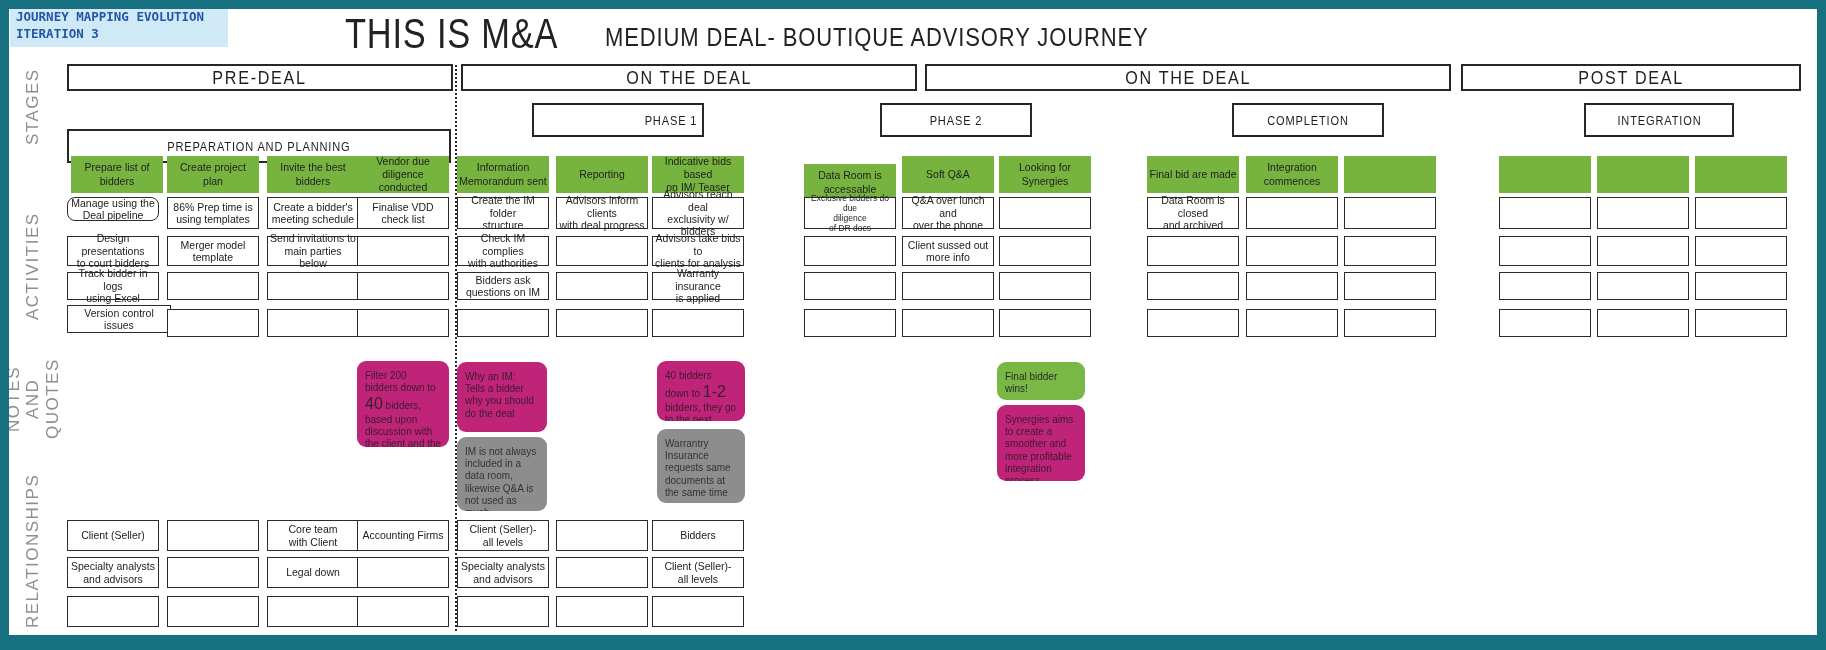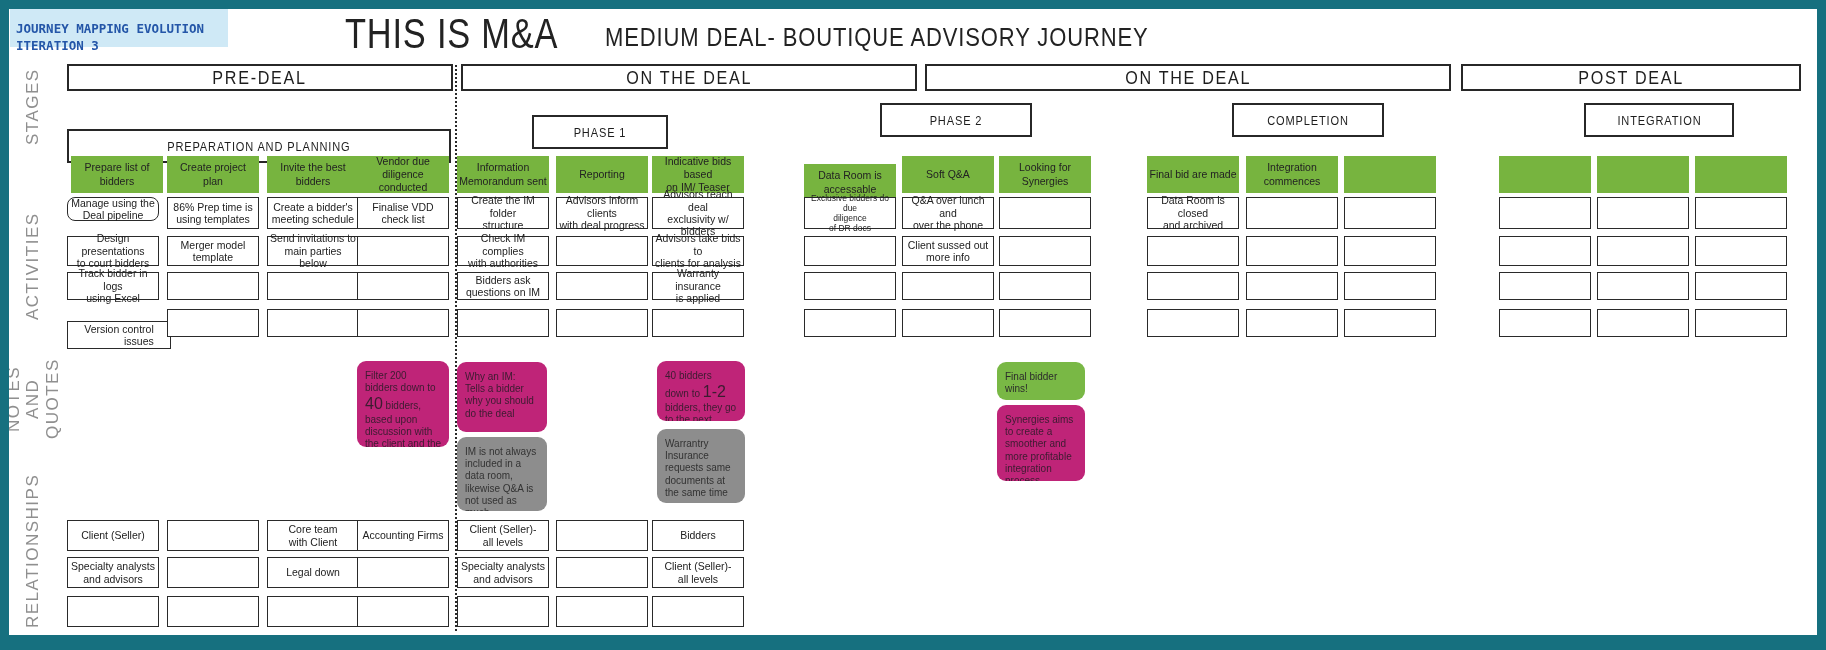--- a/index.html
+++ b/index.html
@@ -2,21 +2,21 @@
 <html><head>
 <meta charset="utf-8">
 <style>
   *{box-sizing:border-box;margin:0;padding:0}
   html,body{background:#dfe3e6}
   #board{position:relative;width:1826px;height:650px;background:#ffffff;
          border:9px solid #16707f;border-bottom:15px solid #16707f;overflow:hidden;
          font-family:"Liberation Sans",sans-serif;color:#1d1d1d}
   .iteration{position:absolute;left:1px;top:0;width:218px;height:38px;background:#cfe9f6;
              color:#2456a8;font-family:"DejaVu Sans Mono",monospace;font-size:12.5px;
-             font-weight:bold;padding:12px 6px;line-height:1.35;white-space:pre-line}
+             font-weight:bold;padding:0 6px;line-height:1.35;white-space:pre-line}
   .page-title{position:absolute;left:336px;top:0;font-size:43px;letter-spacing:1px;
               transform:scaleX(.8);transform-origin:left top;white-space:nowrap;color:#222}
   .page-subtitle{position:absolute;left:596px;top:14px;font-size:25px;letter-spacing:1px;
               transform:scaleX(.88);transform-origin:left top;white-space:nowrap;color:#222}
   .side-label{position:absolute;writing-mode:vertical-rl;transform:rotate(180deg);
               display:flex;align-items:center;justify-content:center;color:#8f8f8f;
               font-size:17px;letter-spacing:1.5px;white-space:pre-line;text-align:center;line-height:1.15}
   .hdr-box{position:absolute;border:2px solid #272727;background:#fff;
            display:flex;align-items:center;justify-content:center;text-align:center}
   .stage-t{font-size:19px;letter-spacing:2px}
@@ -59,41 +59,41 @@
     </div>
     <div class="hdr-box" style="position: absolute; left: 916px; top: 55px; width: 526px; height: 27px;">
       <span class="cond stage-t">ON THE DEAL</span>
     </div>
     <div class="hdr-box" style="position: absolute; left: 1452px; top: 55px; width: 340px; height: 27px;">
       <span class="cond stage-t">POST DEAL</span>
     </div>
     <div class="hdr-box" style="position: absolute; left: 58px; top: 94px; width: 384px; height: 34px; margin-top: 26px;">
       <span class="cond substage-t">PREPARATION AND PLANNING</span>
     </div>
-    <div class="hdr-box" style="position: absolute; left: 523px; top: 106px; width: 136px; height: 34px;">
+    <div class="hdr-box" style="position: absolute; left: 523px; top: 94px; width: 172px; height: 34px; justify-content: flex-end;">
       <span class="cond substage-t">PHASE 1</span>
     </div>
     <div class="hdr-box" style="position: absolute; left: 871px; top: 94px; width: 152px; height: 34px;">
       <span class="cond substage-t">PHASE 2</span>
     </div>
     <div class="hdr-box" style="position: absolute; left: 1223px; top: 94px; width: 152px; height: 34px;">
       <span class="cond substage-t">COMPLETION</span>
     </div>
     <div class="hdr-box" style="position: absolute; left: 1575px; top: 94px; width: 150px; height: 34px;">
       <span class="cond substage-t">INTEGRATION</span>
     </div>
     <div class="green-head" style="position: absolute; left: 62px; top: 147px; width: 92px; height: 37px;">Prepare list of
 bidders</div>
     <div class="cell" style="position: absolute; left: 58px; top: 188px; width: 92px; height: 24px; border-radius: 8px;">Manage using the
 Deal pipeline</div>
     <div class="cell" style="position: absolute; left: 58px; top: 227px; width: 92px; height: 30px;">Design presentations
 to court bidders</div>
     <div class="cell" style="position: absolute; left: 58px; top: 263px; width: 92px; height: 28px;">Track bidder in logs
 using Excel</div>
-    <div class="cell" style="position: absolute; left: 58px; top: 312px; width: 104px; height: 28px; text-align: right;">Version control
+    <div class="cell" style="position: absolute; left: 58px; top: 296px; width: 104px; height: 28px;">Version control
 issues</div>
     <div class="green-head" style="position: absolute; left: 158px; top: 147px; width: 92px; height: 37px;">Create project
 plan</div>
     <div class="cell" style="position: absolute; left: 158px; top: 188px; width: 92px; height: 32px;">86% Prep time is
 using templates</div>
     <div class="cell" style="position: absolute; left: 158px; top: 227px; width: 92px; height: 30px;">Merger model
 template</div>
     <div class="cell" style="position: absolute; left: 158px; top: 263px; width: 92px; height: 28px;"></div>
     <div class="cell" style="position: absolute; left: 158px; top: 300px; width: 92px; height: 28px;"></div>
     <div class="green-head" style="position: absolute; left: 258px; top: 147px; width: 92px; height: 37px;">Invite the best

